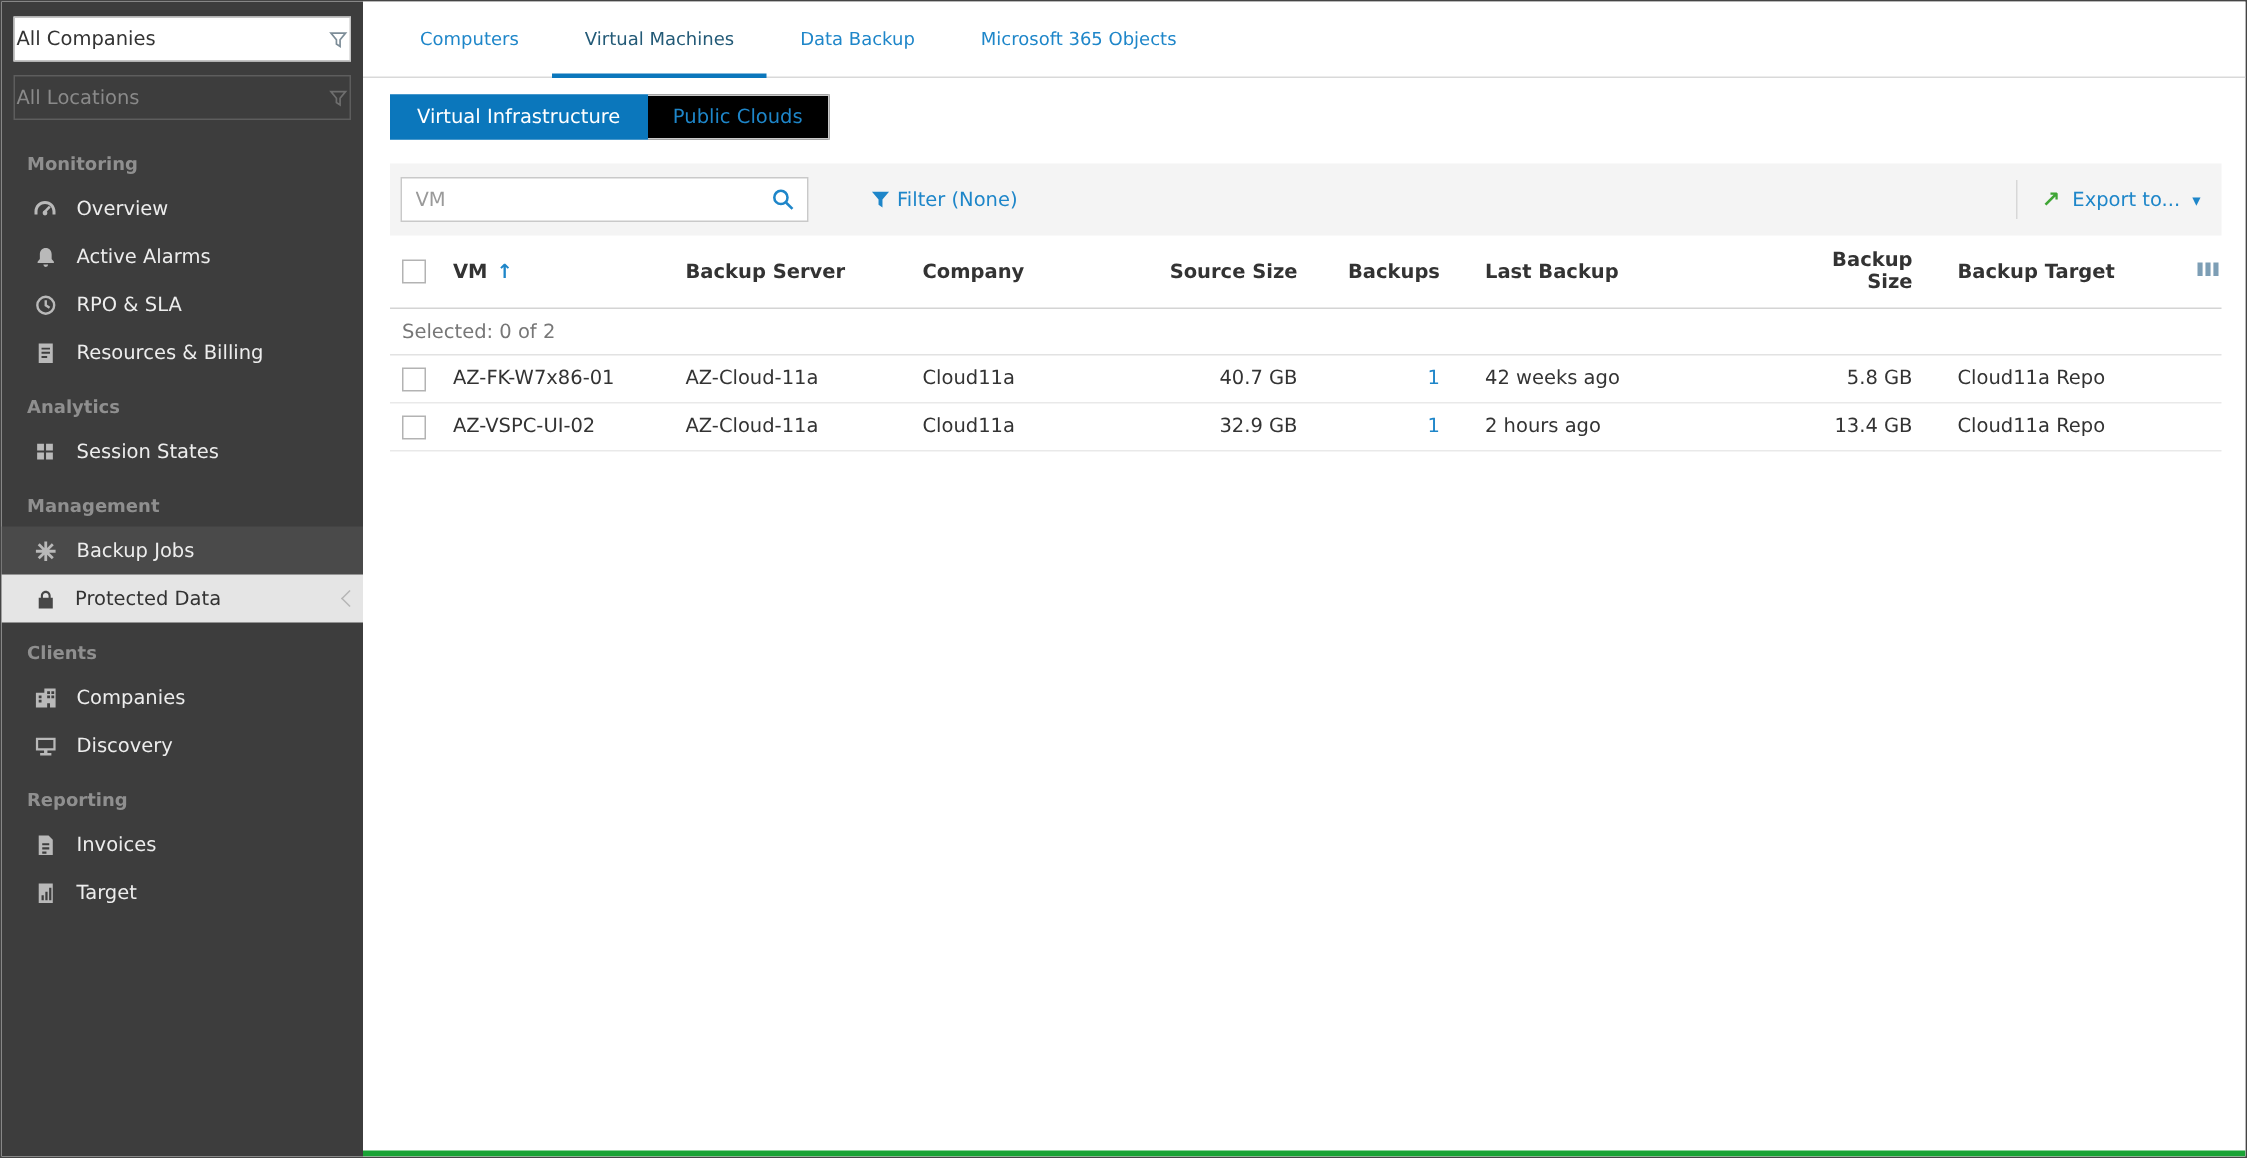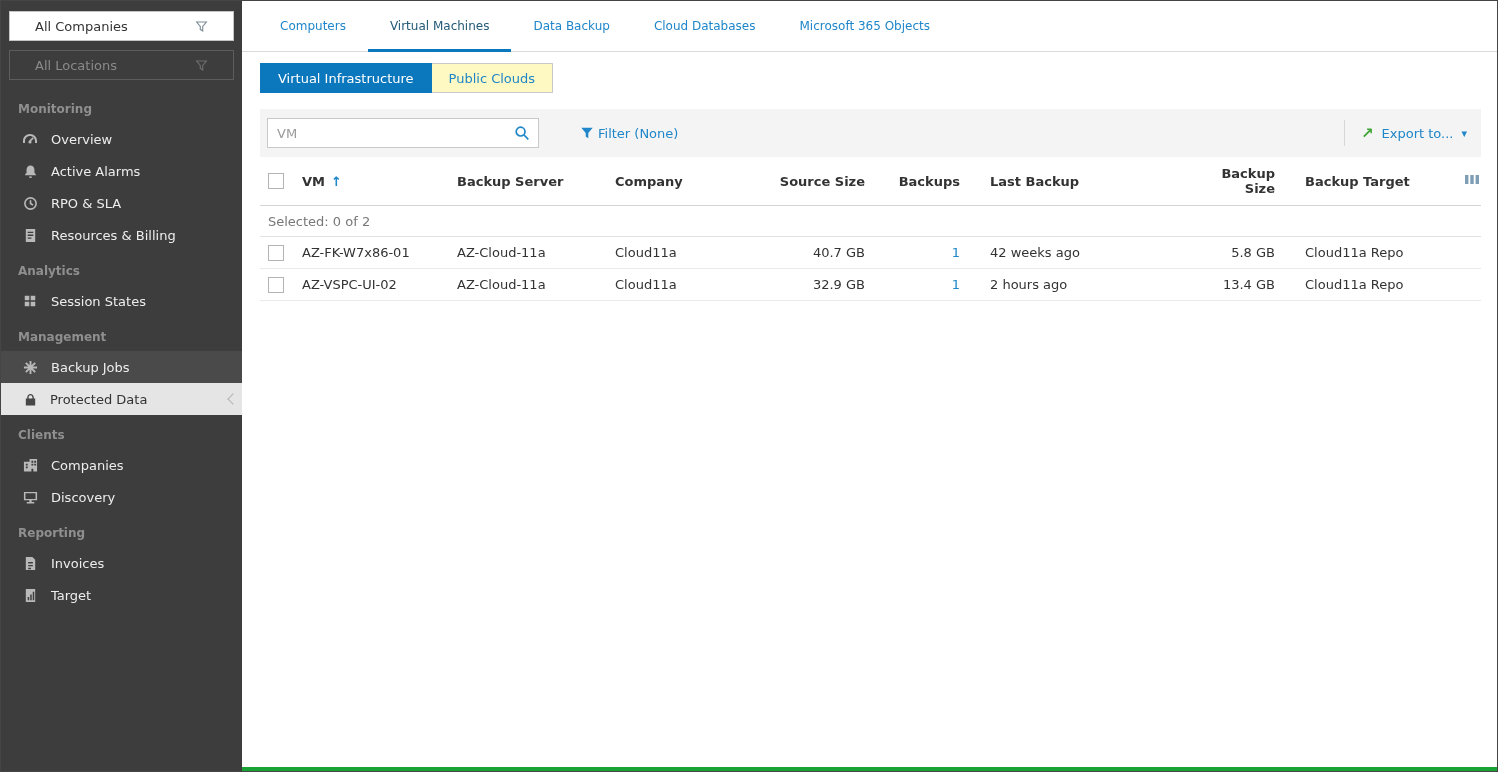--- a/index.html
+++ b/index.html
@@ -3,21 +3,21 @@
 <meta charset="utf-8">
 <style>
   * { margin:0; padding:0; box-sizing:border-box; }
   html,body { background:#e8e8e8; }
   body { font-family:"DejaVu Sans","Liberation Sans",sans-serif; font-size:13px; color:#333; }
   .app { width:1498px; height:772px; display:flex; background:#fff; border:1px solid #454545; overflow:hidden; }
 
   
   .sidebar { width:241px; flex:none; background:#3d3d3d; padding-top:10px; position:relative; }
   .filter-box { margin:0 8px 9px 8px; height:30px; border:1px solid #c4c4c4; background:#fff;
-                display:flex; align-items:center; justify-content:space-between; padding:0 25px; cursor:pointer; }
+                display:flex; align-items:center; justify-content:space-between; padding:0 1px; cursor:pointer; }
   .filter-box .fb-label { color:#333; }
   .filter-box.disabled { background:transparent; border-color:#5d5d5d; }
   .filter-box.disabled .fb-label { color:#8a8a8a; }
   .section-label { color:#8f8f8f; font-weight:bold; font-size:12px; padding:13px 17px 7px 17px; }
   .nav-item { height:32px; display:flex; align-items:center; gap:13px; padding-left:21px; color:#ededed; cursor:pointer; }
   .nav-item .icon { width:16px; height:16px; color:#b9b9b9; flex:none; display:flex; align-items:center; justify-content:center; }
   .nav-item.hovered { background:#4a4a4a; }
   .nav-item.selected { background:#e5e5e5; color:#333; position:relative;gap:12px; }
   .nav-item.selected .icon { color:#474747; }
   .nav-item.selected::after { content:""; position:absolute; right:5px; top:12px; width:7px; height:7px;
@@ -26,21 +26,21 @@
 
   
   .main { flex:1; display:flex; flex-direction:column; position:relative; background:#fff; }
   .tabs { display:flex; padding:0 16px; border-bottom:1px solid #d9d9d9; height:51px; flex:none; }
   .tab { padding:0 22px; display:flex; align-items:center; color:#1e86c9; font-size:12px; position:relative; cursor:pointer;justify-content:center; }
   .tab.active { color:#235a77; }
   .tab.active::after { content:""; position:absolute; left:0; right:0; bottom:-1px; height:3px; background:#0b77bc; }
 
   .subtabs { display:flex; margin:11px 0 0 18px; width:max-content; flex:none; }
   .subtab { height:30px; padding:0 17px; display:flex; align-items:center; font-size:13px;
-            background:#fef9c3; color:#1e86c9; border:1px solid #c9c9c9; border-left:none; cursor:pointer; }
+            background:#000000; color:#1e86c9; border:1px solid #c9c9c9; border-left:none; cursor:pointer; }
   .subtab:first-child { border-left:1px solid #c9c9c9; }
   .subtab.active { background:#0b77bc; border-color:#0b77bc; color:#fff; }
 
   .toolbar { margin:16px 16px 0 18px; background:#f4f4f4; height:48px; flex:none;
              display:flex; align-items:center; padding:0 14px 0 7px; }
   .searchbox { width:272px; height:30px; background:#fff; border:1px solid #c9c9c9; display:flex; align-items:center; }
   .searchbox input { flex:1; border:none; outline:none; padding:0 9px; font:inherit; color:#333; min-width:0; background:transparent; }
   .searchbox input::placeholder { color:#9a9a9a; }
   .search-btn { width:32px; height:28px; display:flex; align-items:center; justify-content:center; cursor:pointer; }
   .filter-ctl { display:flex; align-items:center; gap:4px; margin-left:41px; color:#1e86c9; cursor:pointer; }
@@ -209,23 +209,20 @@
       <div class="tab">
           <span>Computers</span>
         </div>
       <div class="tab active">
           <span>Virtual Machines</span>
         </div>
       <div class="tab">
           <span>Data Backup</span>
         </div>
       <div class="tab">
-          <span>Cloud Databases</span>
-        </div>
-      <div class="tab">
           <span>Microsoft 365 Objects</span>
         </div>
     </div>
 
     <div class="subtabs">
       <div class="subtab active">
           <span>Virtual Infrastructure</span>
         </div>
       <div class="subtab">
           <span>Public Clouds</span>

